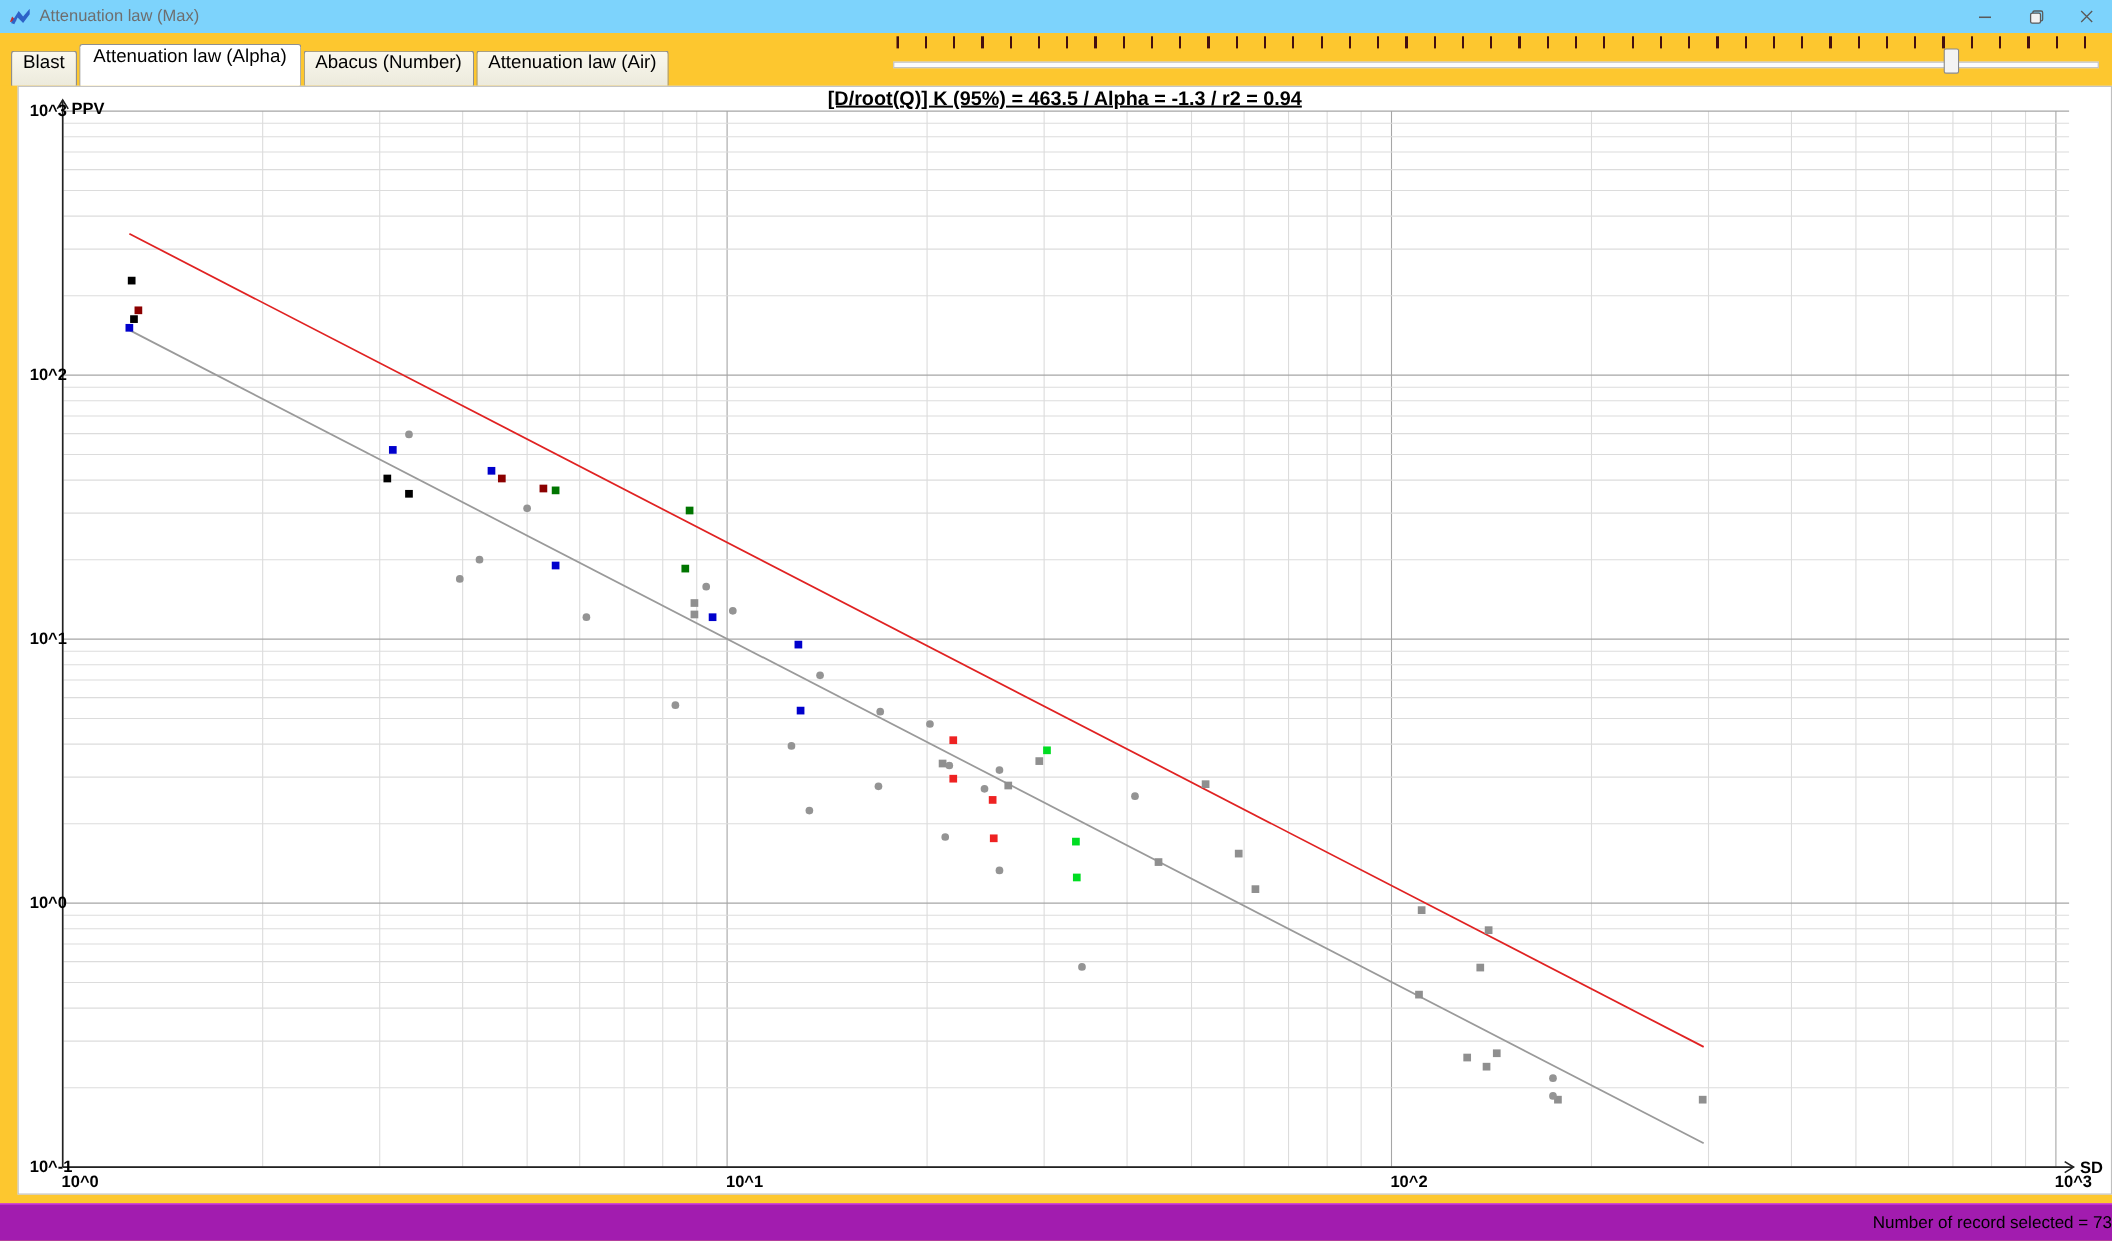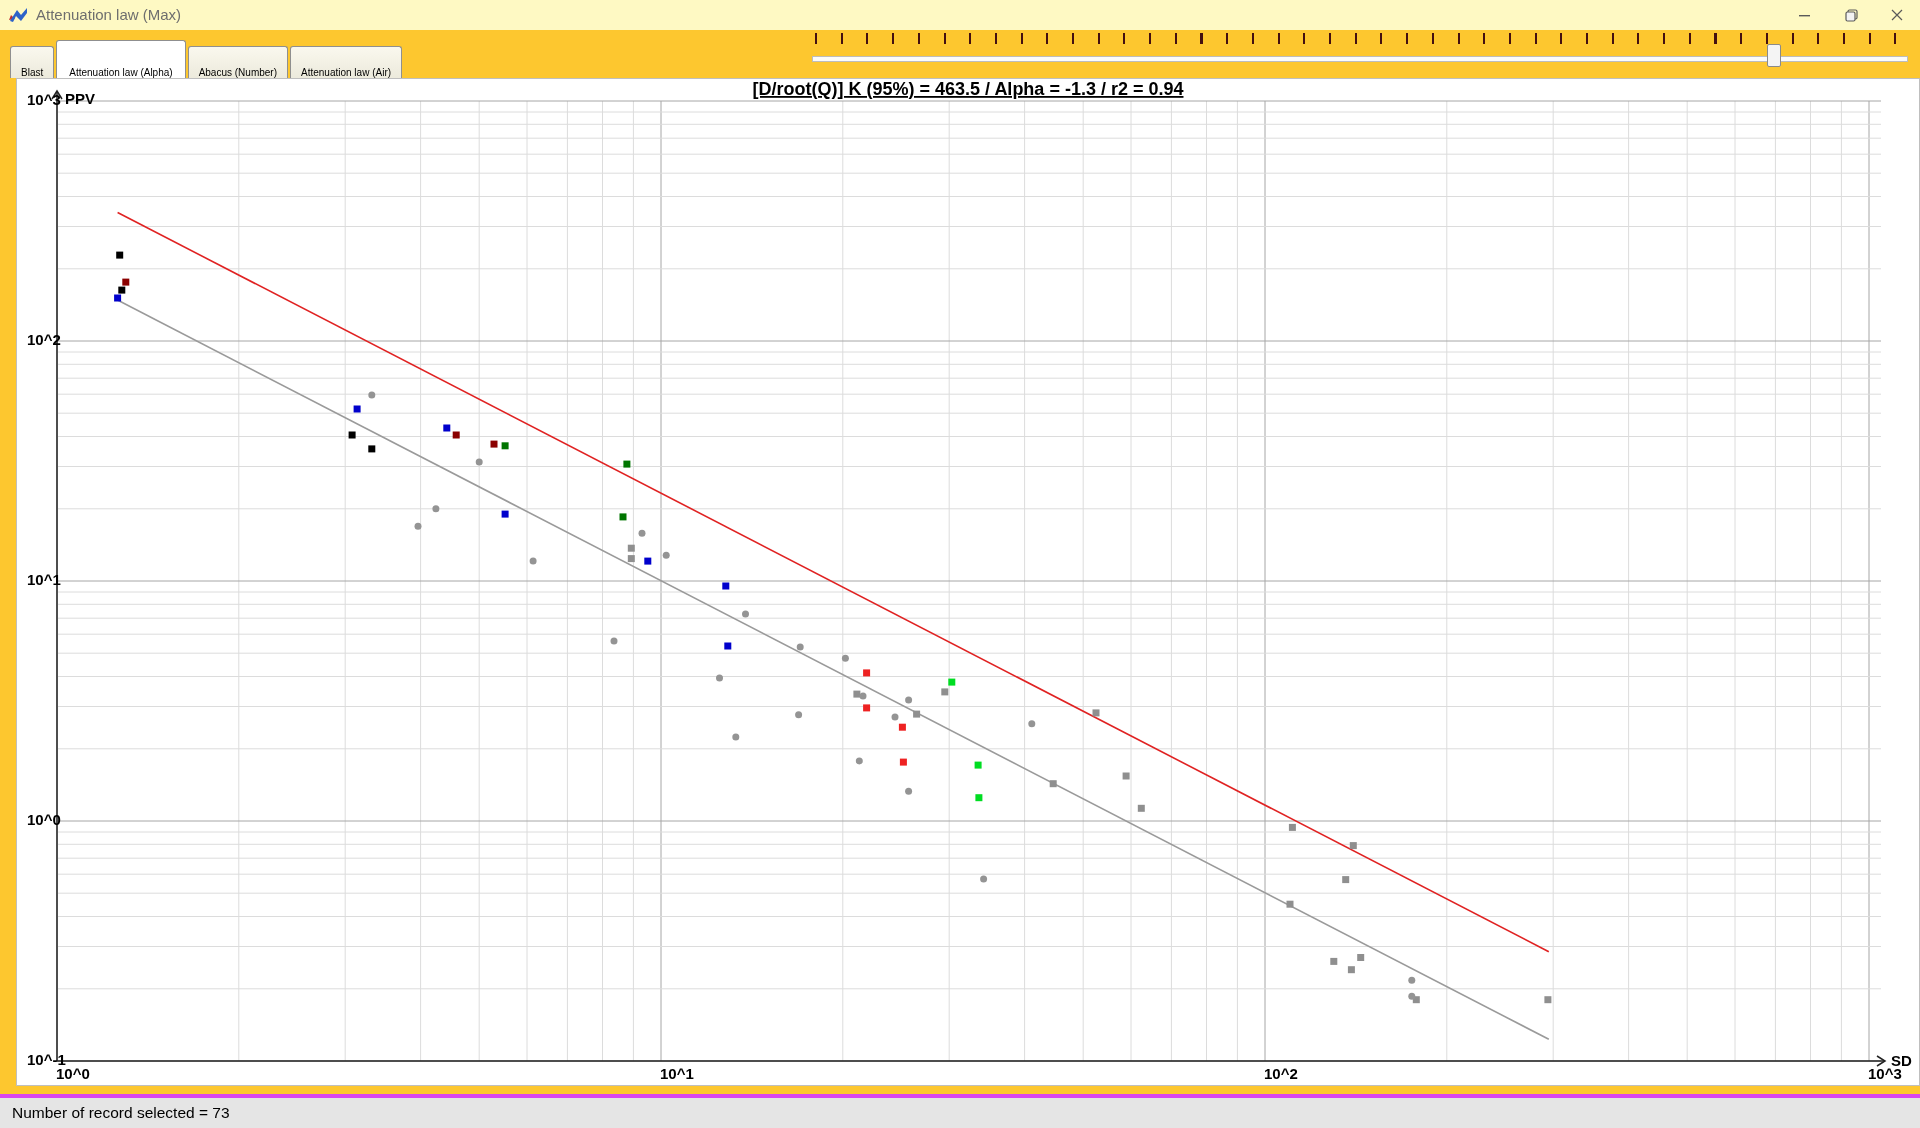--- a/index.html
+++ b/index.html
@@ -2,51 +2,51 @@
 <html><head>
 <meta charset="utf-8">
 <style>
   * { margin:0; padding:0; box-sizing:border-box; }
   html,body { width:1920px; height:1128px; overflow:hidden;
               font-family:"Liberation Sans", sans-serif; }
   .window { position:absolute; inset:0; background:#fdc72f; }
 
   
   .titlebar { position:absolute; left:0; top:0; width:1920px; height:30px;
-              background:#fef9c3; display:flex; align-items:center; }
+              background:#7dd3fc; display:flex; align-items:center; }
   .app-icon { position:absolute; left:8px; top:7px; width:20px; height:16px; }
   .title-text { position:absolute; left:36px; top:6px; font-size:15px; color:#6e6e6e; }
   .win-controls { position:absolute; right:0; top:0; height:30px; display:flex; }
   .win-btn { width:46px; height:30px; display:flex; align-items:center; justify-content:center; }
 
   
   .tabband { position:absolute; left:0; top:30px; width:1920px; height:48px; background:#fdc72f; }
   .tabs { position:absolute; left:10px; bottom:0; display:flex; align-items:flex-end; }
-  .tab { height:32px; display:flex; align-items:flex-end; padding:0 10px;
-         font-size:10px; color:#000; background:linear-gradient(#faf8ee,#eceadc);
+  .tab { height:32px; display:flex; align-items:flex-start; padding:0 10px;
+         font-size:17px; color:#000; background:linear-gradient(#faf8ee,#eceadc);
          border:1px solid #8f8f8f; border-bottom:none; border-radius:3px 3px 0 0;
          margin-right:2px; white-space:nowrap;margin-top:30px; }
   .tab.active { height:38px; background:#ffffff; position:relative; z-index:3;
                 padding:0 12px; }
   .ruler { position:absolute; left:815px; top:3px; width:1097px; height:11px;
            background:repeating-linear-gradient(90deg,#441010 0 2px, rgba(0,0,0,0) 2px 25.7px); }
   .slider-track { position:absolute; left:812px; top:26px; width:1096px; height:6px;
                   background:#fcfcfc; border:1px solid #bdbdbd; }
   .slider-thumb { position:absolute; left:1767px; top:14px; width:14px; height:23px;
                   background:#f4f4f4; border:1px solid #8a8a8a; border-radius:2px; }
 
   
   .chart-panel { position:absolute; left:16px; top:78px; width:1904px; height:1008px;
                  background:#ffffff; border:1px solid #bfbfbf; overflow:hidden; }
   svg text { font-family:"Liberation Sans", sans-serif; }
 
   
   .statusbar { position:absolute; left:0; top:1094px; width:1920px; height:34px;
-               background:#e5e5e5; border-top:4px solid #d946ef;
-               display:flex; align-items:center; }
+               background:#a21caf; border-top:1px solid #d946ef;
+               display:flex; align-items:center;justify-content:flex-end; }
   .status-text { margin-left:12px; font-size:15.5px; color:#000; }
 </style>
 </head>
 <body>
 
 <div class="window">
 
   <div class="titlebar">
     <svg class="app-icon" viewBox="0 0 20 16">
       <path d="M1 13 L3 8 L7 12 Z" fill="#c03030"></path>

